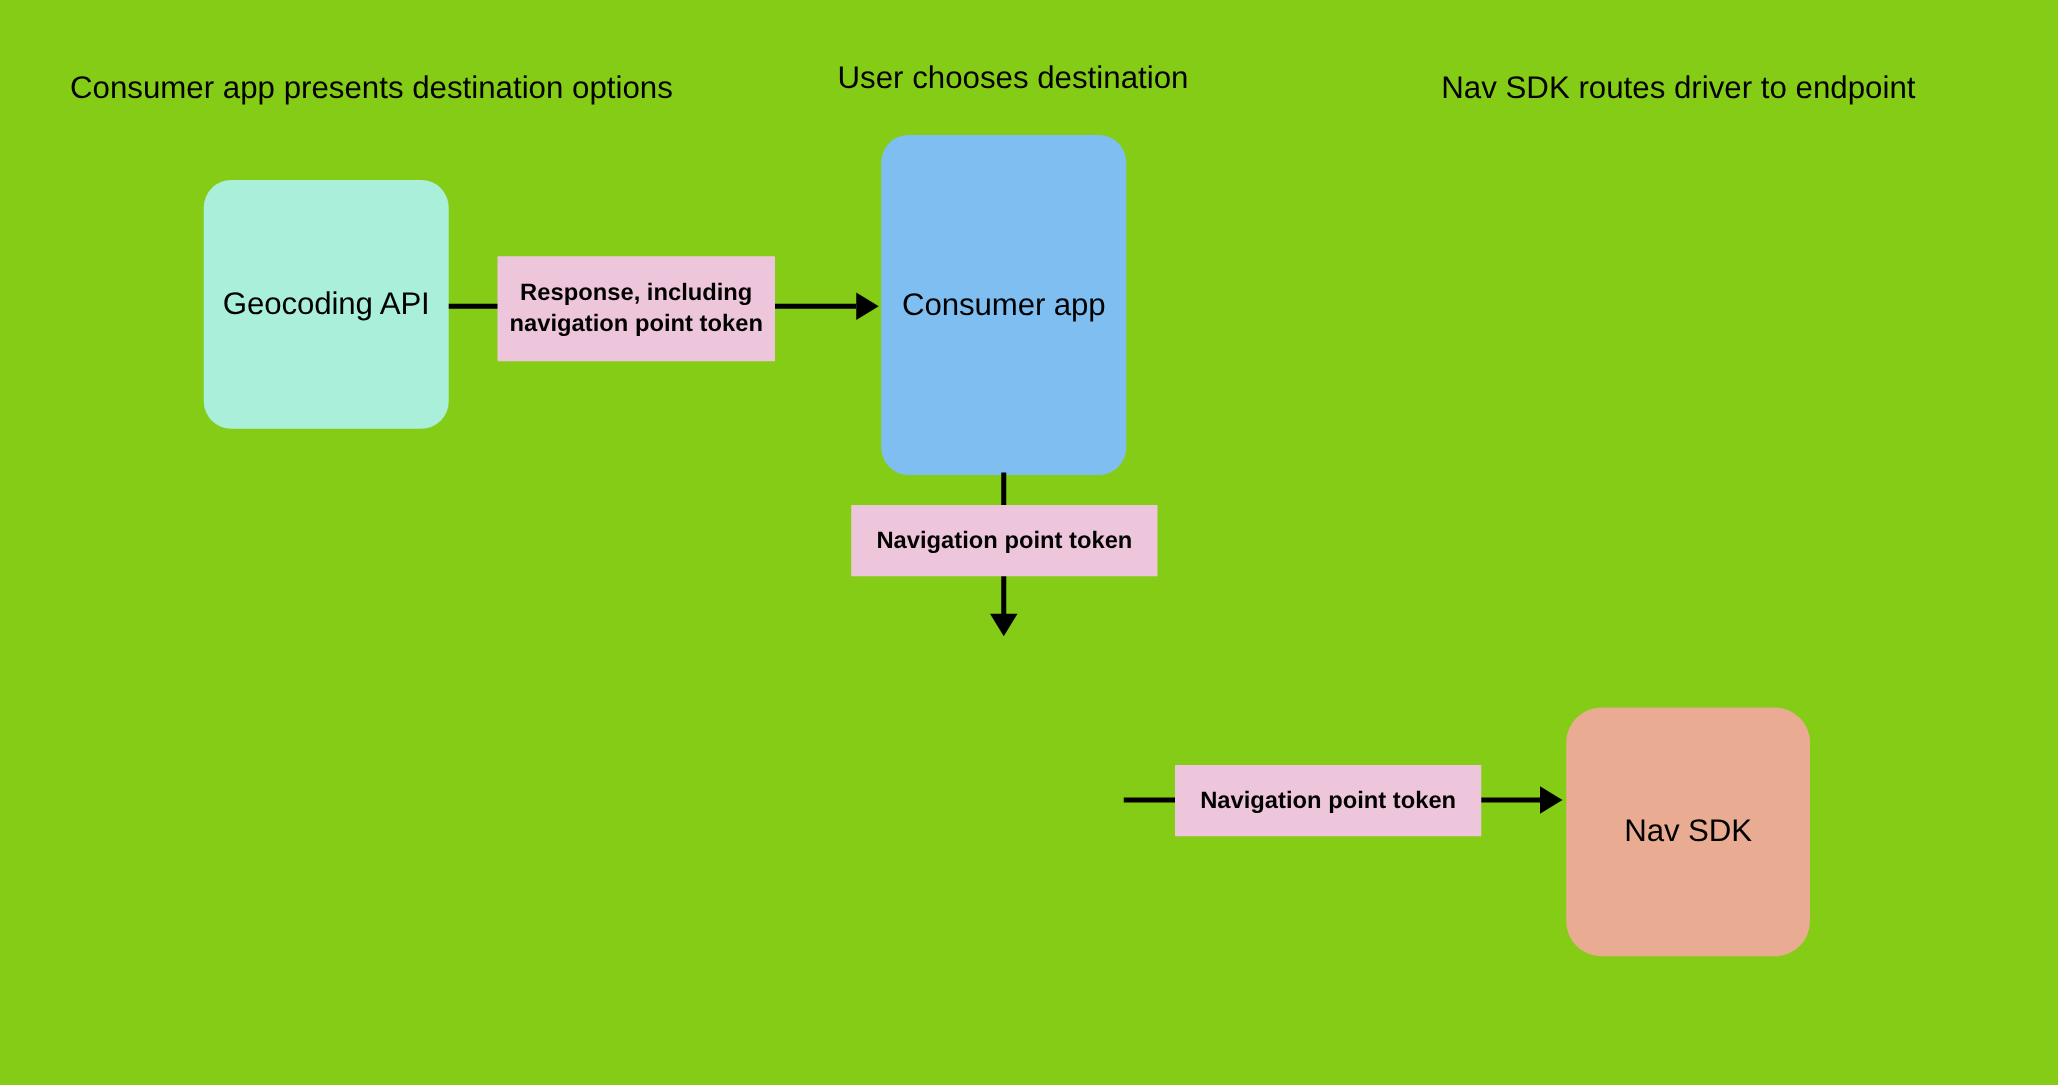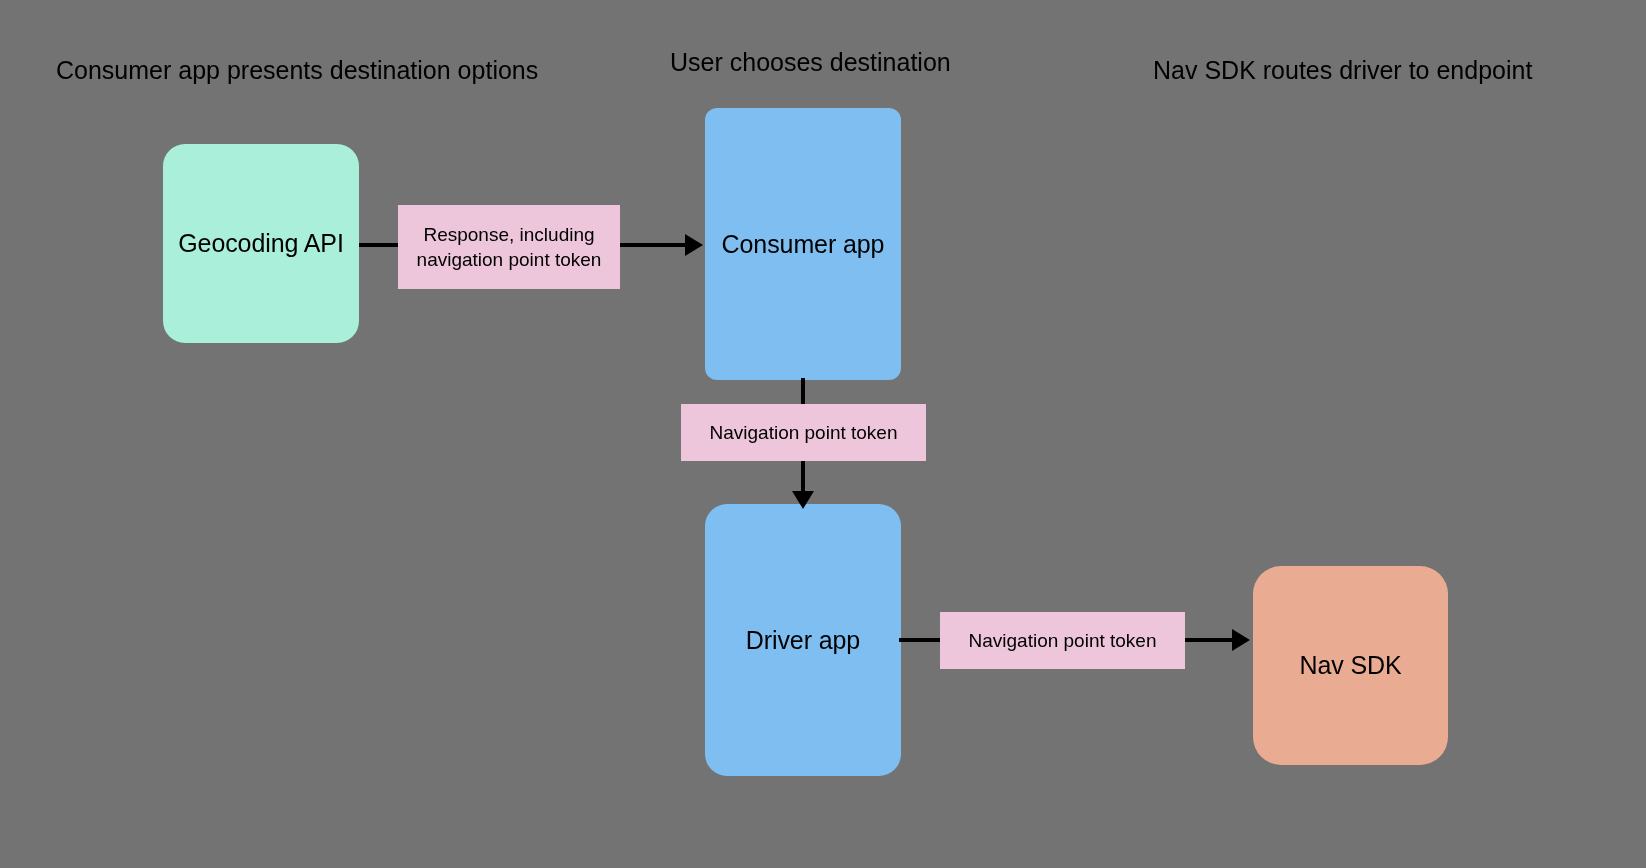--- a/index.html
+++ b/index.html
@@ -9,21 +9,21 @@
     background: #ffffff;
   }
   body {
     font-family: "Liberation Sans", sans-serif;
     -webkit-font-smoothing: antialiased;
   }
   #canvas {
     position: relative;
     width: 1646px;
     height: 868px;
-    background: #737373;
+    background: #84cc16;
     overflow: hidden;
   }
 
   
   .col-header {
     position: absolute;
     font-size: 25px;
     line-height: 30px;
     color: #000000;
     white-space: nowrap;
@@ -52,21 +52,20 @@
 
   #node-geocoding {
     left: 163px;  top: 144px;
     width: 196px; height: 199px;
     background: #A9EFD9;
   }
   #node-consumer {
     left: 705px;  top: 108px;
     width: 196px; height: 272px;
     background: #7FBEF0;
-    border-radius: 12px;
   }
   #node-driver {
     left: 705px;  top: 504px;
     width: 196px; height: 272px;
     background: #7FBEF0;
   }
   #node-navsdk {
     left: 1253px; top: 566px;
     width: 195px; height: 199px;
     background: #E9AC93;
@@ -81,21 +80,21 @@
     align-items: center;
     justify-content: center;
     box-sizing: border-box;
     z-index: 3;
   }
   .edge-label .edge-text {
     font-size: 19px;
     line-height: 25px;
     color: #000000;
     text-align: center;
-    font-weight: 400;
+    font-weight: 700;
   }
 
   #label-response {
     left: 398px; top: 205px;
     width: 222px; height: 84px;
   }
   #label-navtoken-mid {
     left: 681px; top: 404px;
     width: 245px; height: 57px;
   }
@@ -170,23 +169,20 @@
   <div class="arrowhead arrow-right" id="arrow-to-navsdk"></div>
 
   <div class="node" id="node-geocoding">
     <span class="node-label">Geocoding API</span>
   </div>
 
   <div class="node" id="node-consumer">
     <span class="node-label">Consumer app</span>
   </div>
 
-  <div class="node" id="node-driver">
-    <span class="node-label">Driver app</span>
-  </div>
 
   <div class="node" id="node-navsdk">
     <span class="node-label">Nav SDK</span>
   </div>
 
   <div class="edge-label" id="label-response">
     <span class="edge-text">Response, including navigation point token</span>
   </div>
 
   <div class="edge-label" id="label-navtoken-mid">

